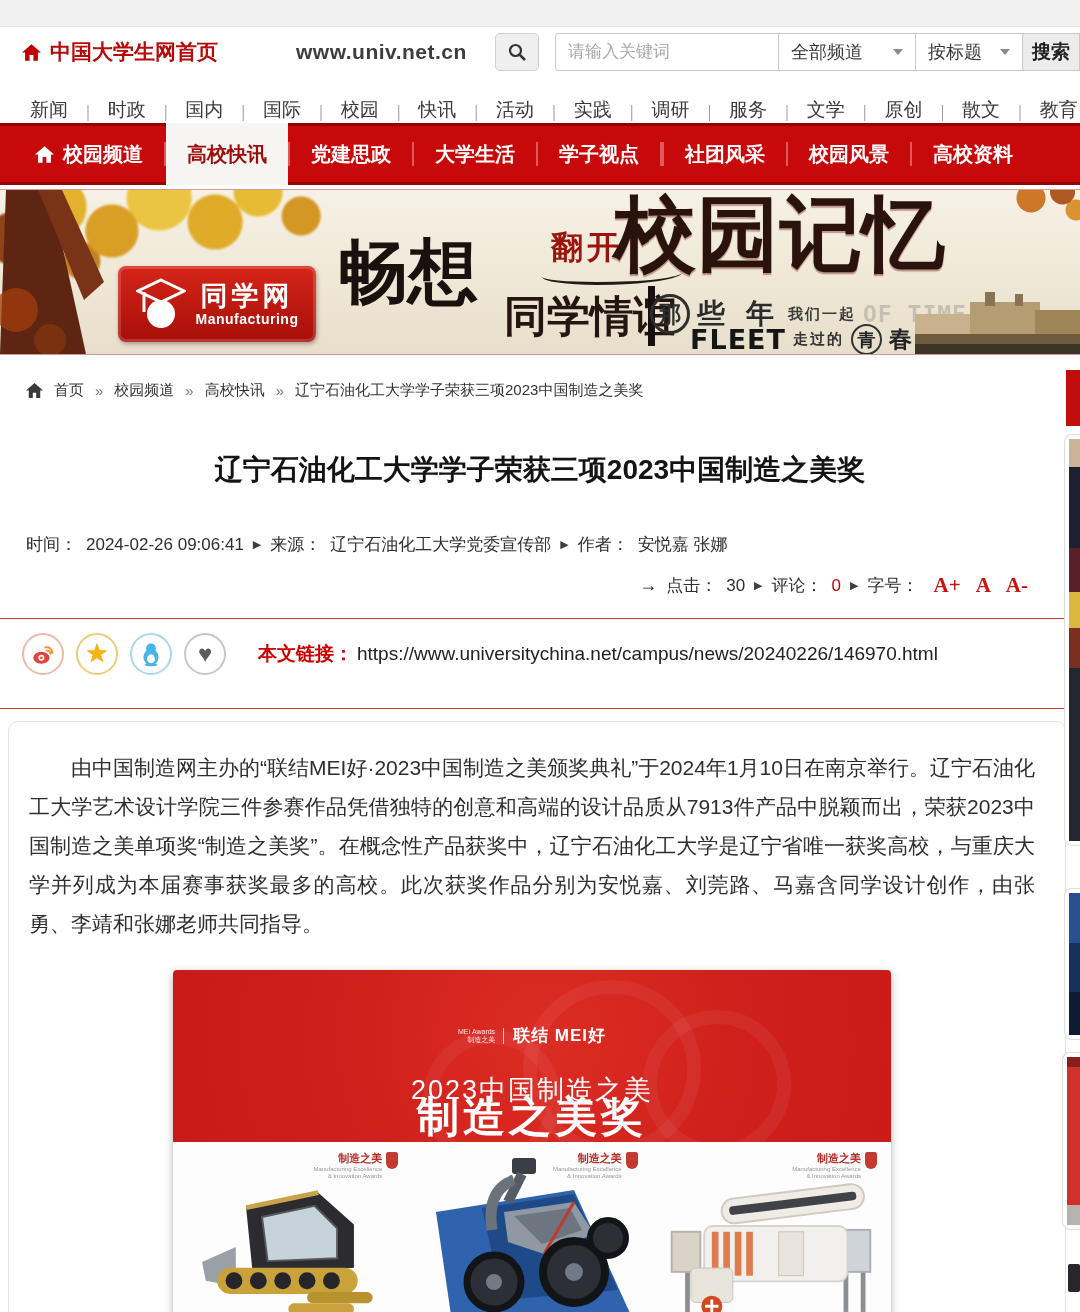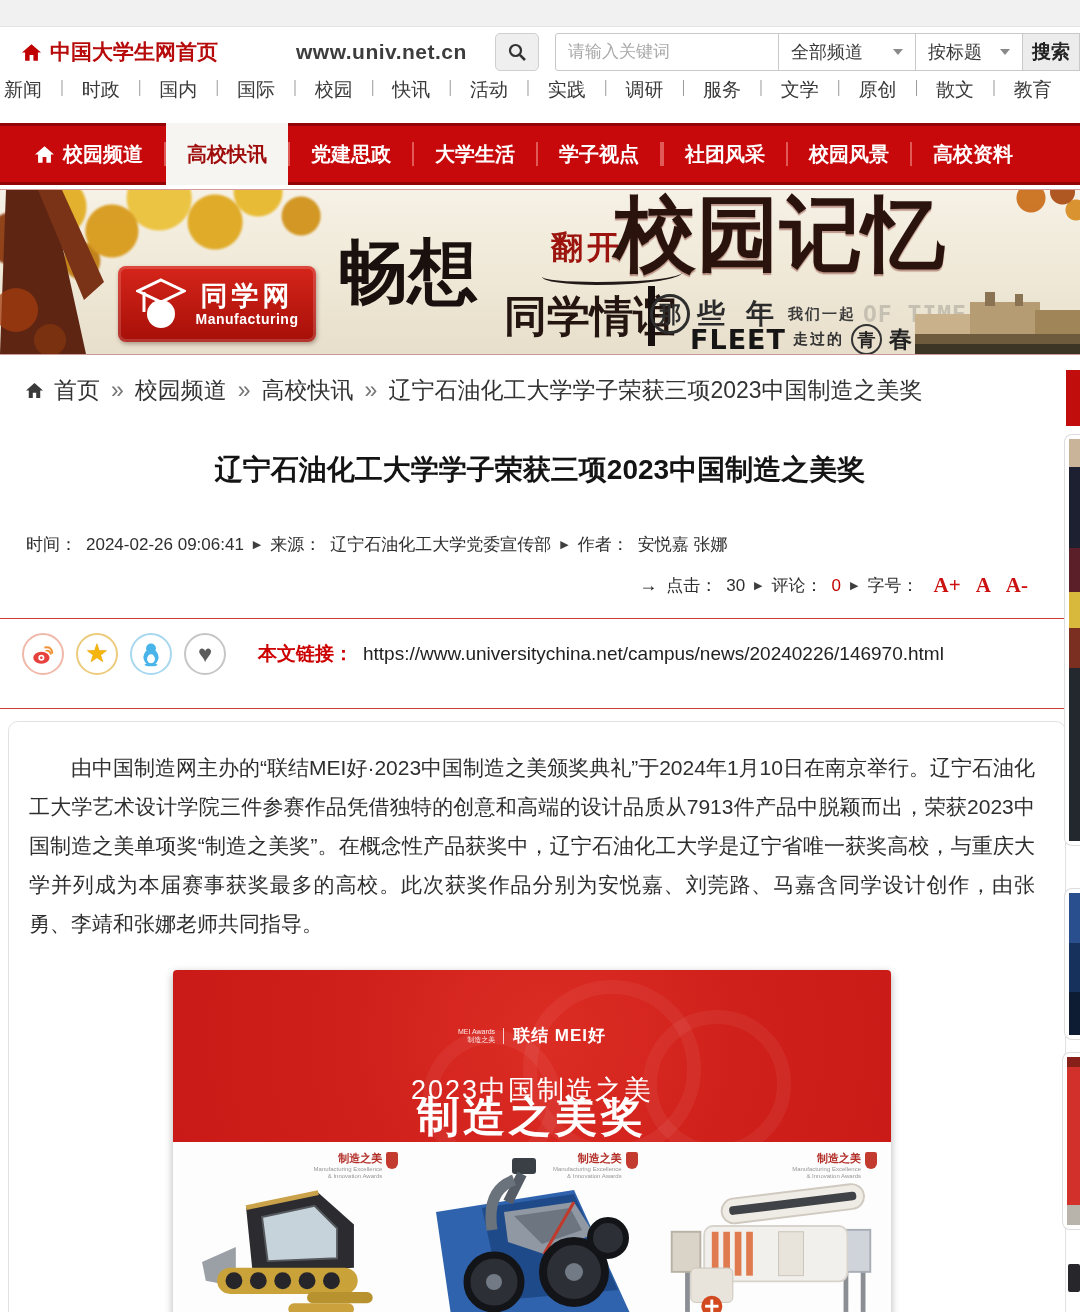--- a/index.html
+++ b/index.html
@@ -24,21 +24,21 @@
   .s-select{display:flex;align-items:center;justify-content:space-between;padding:0 12px;
             border:1px solid #c9c9c9;border-left:none;font-size:18px;color:#3a3a3a;background:#fff;}
   .s-select.ch{width:112px;}
   .s-select.md{width:82px;}
   .caret{width:0;height:0;border-left:5px solid transparent;border-right:5px solid transparent;
          border-top:6px solid #8a8a8a;margin-left:8px;}
   .s-btn{width:56px;background:#ececec;border:1px solid #c9c9c9;border-left:none;font-size:19px;
          color:#222;display:flex;align-items:center;justify-content:center;font-weight:600;}
 
   
-  .topnav{display:flex;align-items:flex-start;height:46px;font-size:19px;
+  .topnav{display:flex;align-items:flex-end;height:46px;padding-left:26px;font-size:19px;
           color:#3a3a3a;white-space:nowrap;overflow:hidden;}
   .topnav a{margin:0 4px;}
   .tn-sep{color:#9a9a9a;font-style:normal;font-size:16px;margin:0 8px;}
 
   
   .redbar{height:62px;box-sizing:border-box;background:#c8090b;border-top:3px solid #920406;
           border-bottom:3px solid #920406;display:flex;align-items:stretch;padding-left:14px;}
   .rb-item{display:flex;align-items:center;gap:9px;padding:0 21px;color:#fff;font-size:20px;
            font-weight:bold;}
   .rb-item.active{background:#f6f5f1;color:#9e0c0c;margin:-3px 0;}
@@ -94,21 +94,21 @@
   .b-fleetrow *{position:static;}
   .b-fleet{font-weight:900;font-size:27px;color:#151515;letter-spacing:1px;font-family:"DejaVu Sans",sans-serif;}
   .b-small2{font:bold 15px "Liberation Serif",serif;color:#333;letter-spacing:2px;}
   .b-circle2{width:27px;height:27px;border:2.5px solid #333;border-radius:50%;display:flex;
              align-items:center;justify-content:center;font:bold 18px "Liberation Serif",serif;color:#222;}
   .b-chun{font:bold 23px "Liberation Serif",serif;color:#222;}
   .b-bld{right:0;bottom:0;}
 
   
   .crumbs{display:flex;align-items:center;gap:11px;height:50px;margin-top:10px;padding-left:26px;
-          font-size:23px;color:#333;}
+          font-size:15px;color:#333;}
   .crumb-sep{color:#777;}
 
   
   .art-title{margin-top:36px;text-align:center;font-size:28px;font-weight:bold;color:#141414;}
   .meta1{margin-top:44px;padding-left:26px;display:flex;align-items:center;gap:9px;font-size:17px;color:#2e2e2e;}
   .meta2{margin-top:17px;padding-right:52px;display:flex;justify-content:flex-end;align-items:center;
          gap:9px;font-size:17px;color:#2e2e2e;}
   .tri{font-size:11px;color:#3e3e3e;}
   .arrow{font-size:18px;color:#111;font-weight:bold;}
   .c-red{color:#c40000;}
@@ -117,21 +117,21 @@
 
   
   .share{display:flex;align-items:center;height:69px;padding-left:22px;}
   .sh-ic{width:42px;height:42px;border-radius:50%;display:flex;align-items:center;justify-content:center;
          margin-right:12px;background:#fff;box-sizing:border-box;}
   .ic-weibo{border:2px solid #f0b9a9;}
   .ic-qzone{border:2px solid #eccb7d;font-size:26px;color:#f5b50f;text-shadow:0 0 1px #dc8f00;}
   .ic-qq{border:2px solid #a8d8f0;}
   .ic-fav{border:2px solid #c6c6c6;font-size:24px;color:#5c5c5c;}
   .link-label{color:#cc0000;font-weight:bold;font-size:19px;margin-left:20px;}
-  .link-url{font-size:19px;color:#222;margin-left:10px;}
+  .link-url{font-size:19px;color:#222;margin-left:4px;}
 
   
   .card{margin:12px 14px 0 8px;border:1px solid #e2e2e2;border-radius:10px;background:#fff;
         min-height:620px;padding:26px 30px 0 20px;box-sizing:border-box;}
   .body-p{font-size:21px;line-height:39px;color:#2e2e2e;text-indent:2em;text-align:justify;margin:0;}
 
   
   .award{width:718px;margin:27px auto 0;border-radius:4px;overflow:hidden;
          box-shadow:0 3px 9px rgba(0,0,0,.3);}
   .award-top{position:relative;height:172px;

